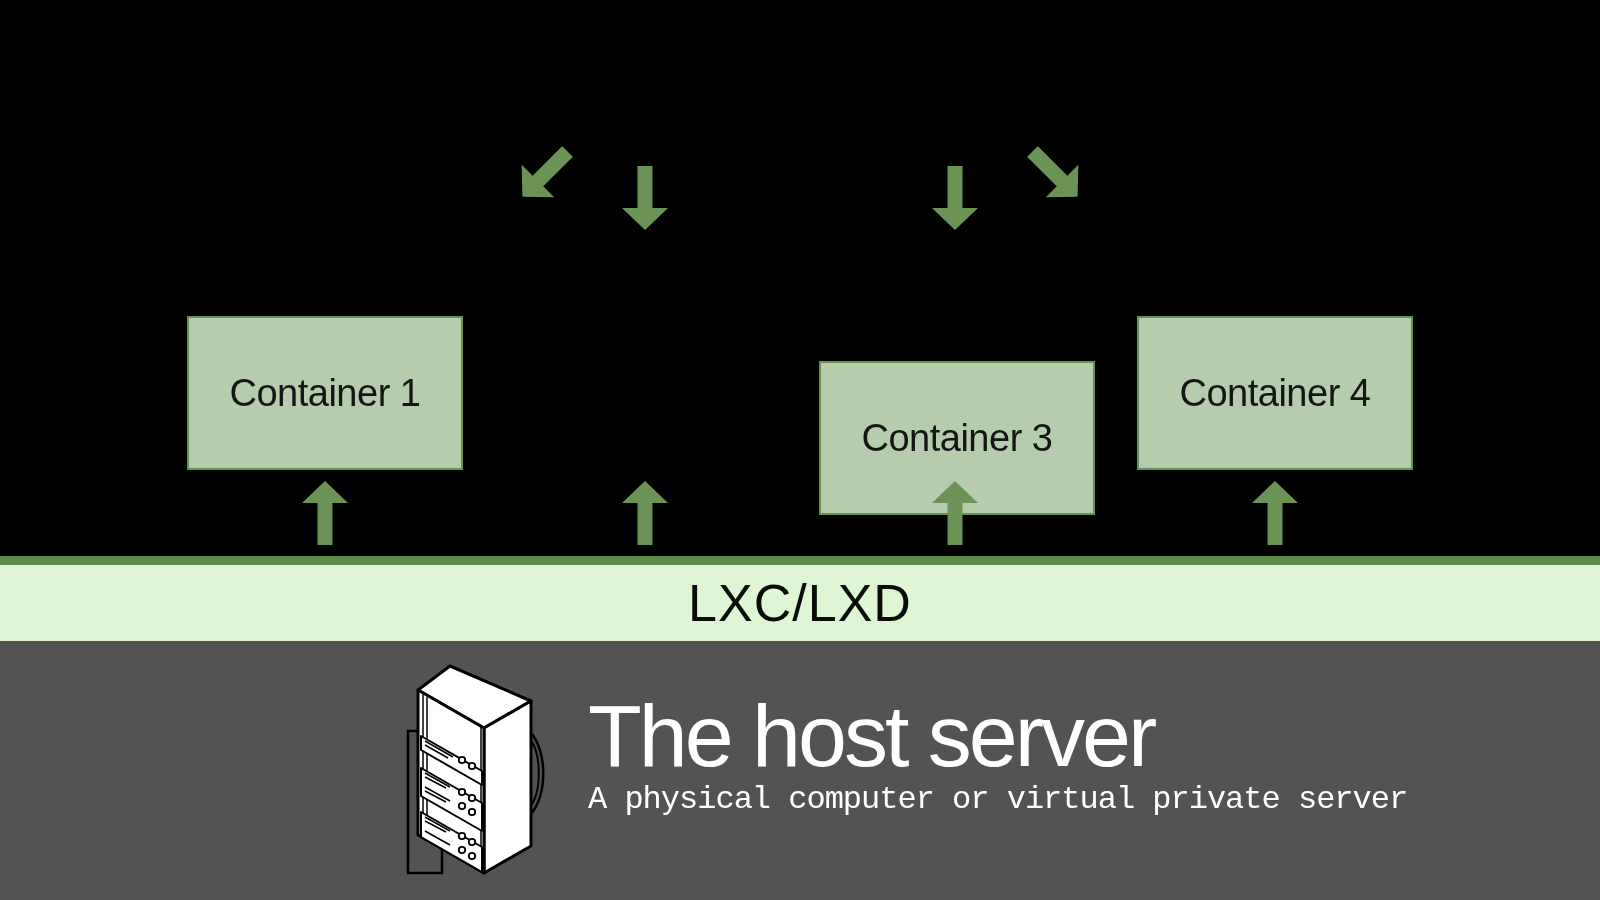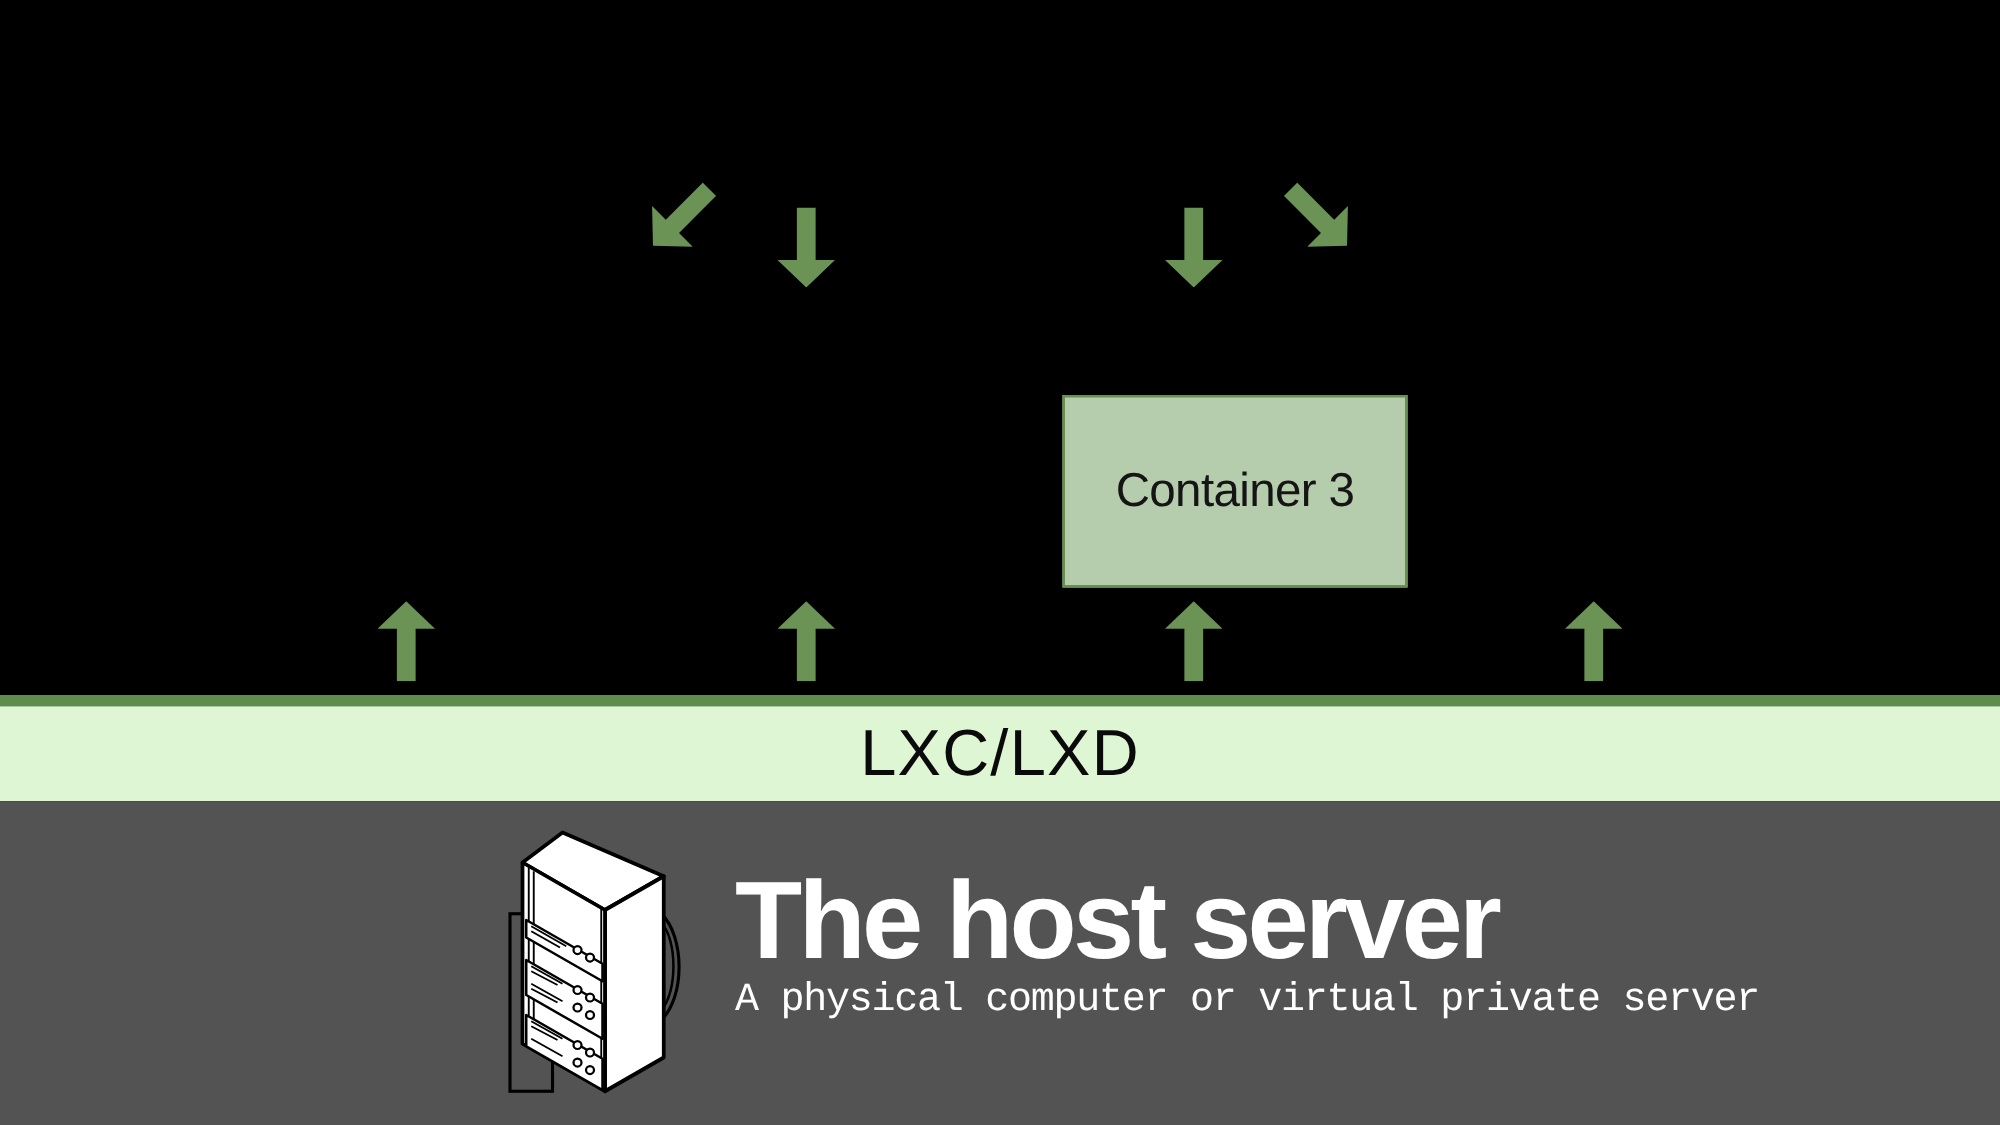--- a/index.html
+++ b/index.html
@@ -32,21 +32,21 @@
     position: absolute; top: 316px; width: 276px; height: 154px;
     box-sizing: border-box;
     background: var(--container-fill, #b5cdac);
     border: 2px solid var(--container-border, #67914f);
     display: flex; align-items: center; justify-content: center;
     font-size: 38px; letter-spacing: -0.5px;
     color: var(--container-text, #151515);
   }
   #cbox-1 { left: 187px; }
   #cbox-2 { left: 507px; }
-  #cbox-3 { left: 850px; }
+  #cbox-3 { left: 819px; margin-top: 45px; }
   #cbox-4 { left: 1137px; }
 
   
   .lxc-top-band {
     position: absolute; left: 0; top: 556px; width: 1600px; height: 9px;
     background: var(--band-green, #5e8c4a);
   }
   .lxc-bar {
     position: absolute; left: 0; top: 565px; width: 1600px; height: 76px;
     background: var(--lxc-bar-fill, #dff6d4);
@@ -56,21 +56,21 @@
   }
 
   
   .host-section {
     position: absolute; left: 0; top: 641px; width: 1600px; height: 259px;
     background: var(--host-section-bg, #535353);
   }
   .host-icon { position: absolute; left: 398px; top: 5px; width: 162px; height: 234px; }
   .host-title {
     position: absolute; left: 588px; top: 51px;
-    font-size: 88px; line-height: 88px; font-weight: bold; letter-spacing: -3px;
+    font-size: 88px; line-height: 88px; font-weight: normal; letter-spacing: -3px;
     color: var(--host-text, #fff);
     white-space: nowrap;
   }
   .host-subtitle {
     position: absolute; left: 588px; top: 142px;
     font-size: 32px; line-height: 33px; letter-spacing: -1px;
     color: var(--host-text, #fff);
     white-space: nowrap;
     font-family: Liberation Mono, monospace;
   }
@@ -86,22 +86,28 @@
   <svg id="arr-d1" class="arrow" viewBox="0 0 64 64">
     <polygon points="24.5,0 39.5,0 39.5,42 55,42 32,64 9,42 24.5,42"></polygon>
   </svg>
   <svg id="arr-d2" class="arrow" viewBox="0 0 64 64">
     <polygon points="24.5,0 39.5,0 39.5,42 55,42 32,64 9,42 24.5,42"></polygon>
   </svg>
   <svg id="arr-dr" class="arrow diag-right" viewBox="0 0 64 64">
     <polygon points="24.5,0 39.5,0 39.5,42 55,42 32,64 9,42 24.5,42"></polygon>
   </svg>
 
+  <div id="cbox-1" class="container-box">
+    <span>Container 1</span>
+  </div>
   <div id="cbox-3" class="container-box">
     <span>Container 3</span>
+  </div>
+  <div id="cbox-4" class="container-box">
+    <span>Container 4</span>
   </div>
 
   <svg id="arr-u1" class="arrow up" viewBox="0 0 64 64">
     <polygon points="24.5,0 39.5,0 39.5,42 55,42 32,64 9,42 24.5,42"></polygon>
   </svg>
   <svg id="arr-u2" class="arrow up" viewBox="0 0 64 64">
     <polygon points="24.5,0 39.5,0 39.5,42 55,42 32,64 9,42 24.5,42"></polygon>
   </svg>
   <svg id="arr-u3" class="arrow up" viewBox="0 0 64 64">
     <polygon points="24.5,0 39.5,0 39.5,42 55,42 32,64 9,42 24.5,42"></polygon>

